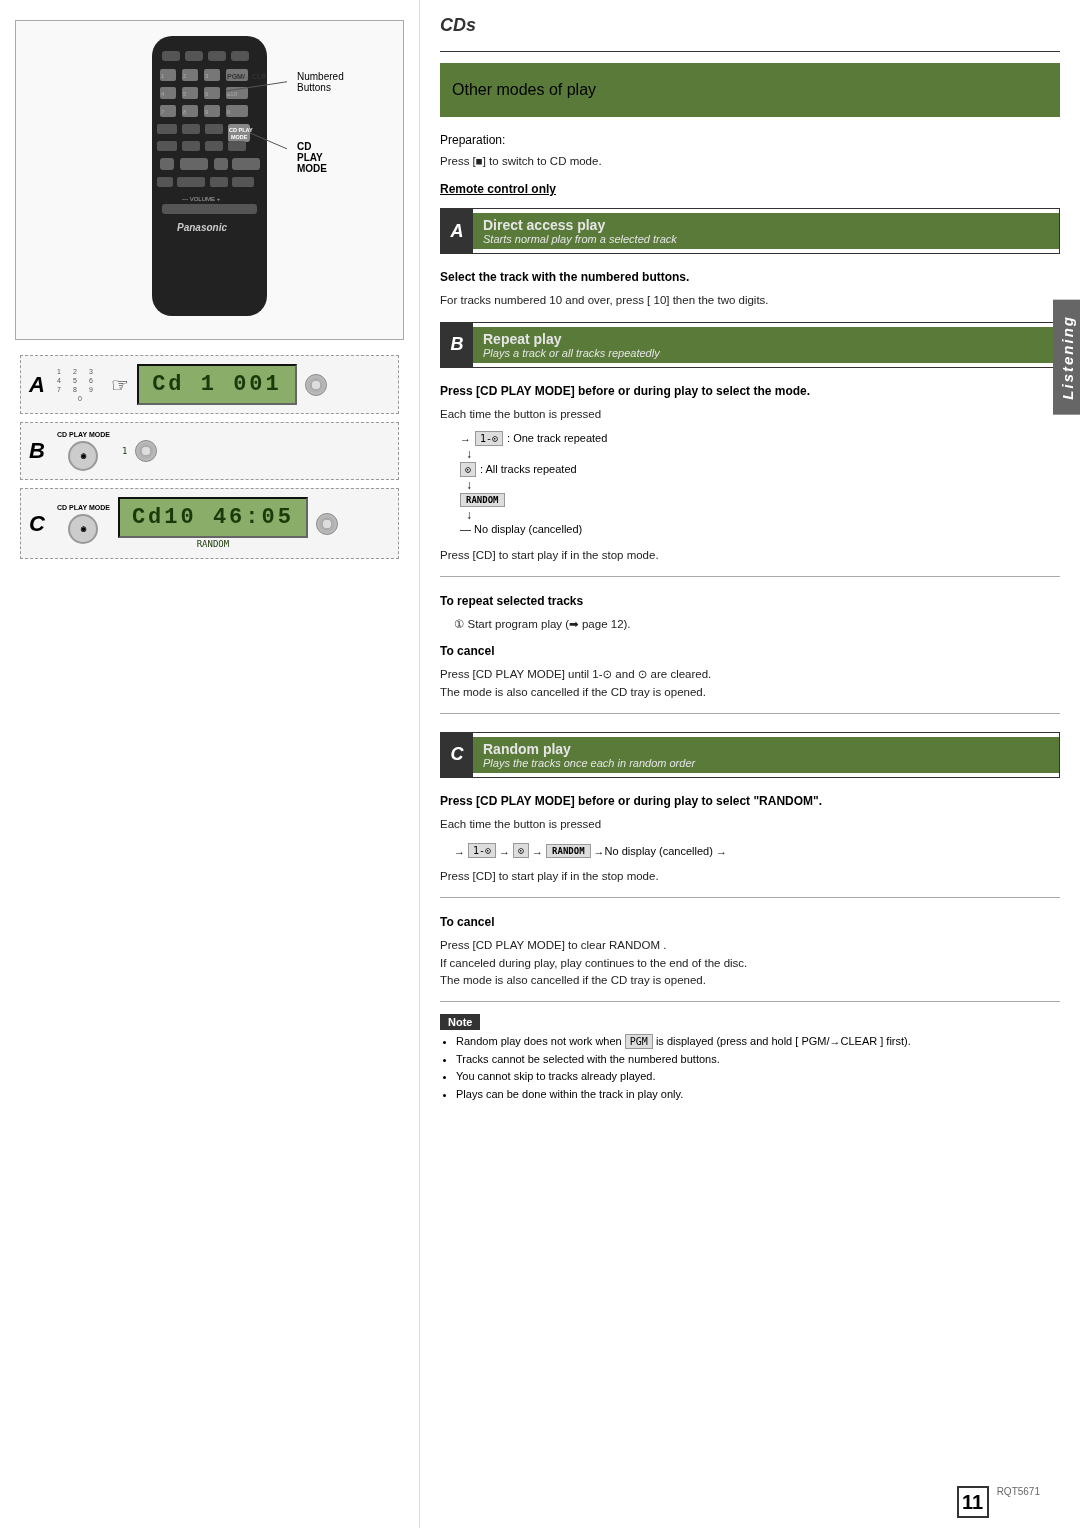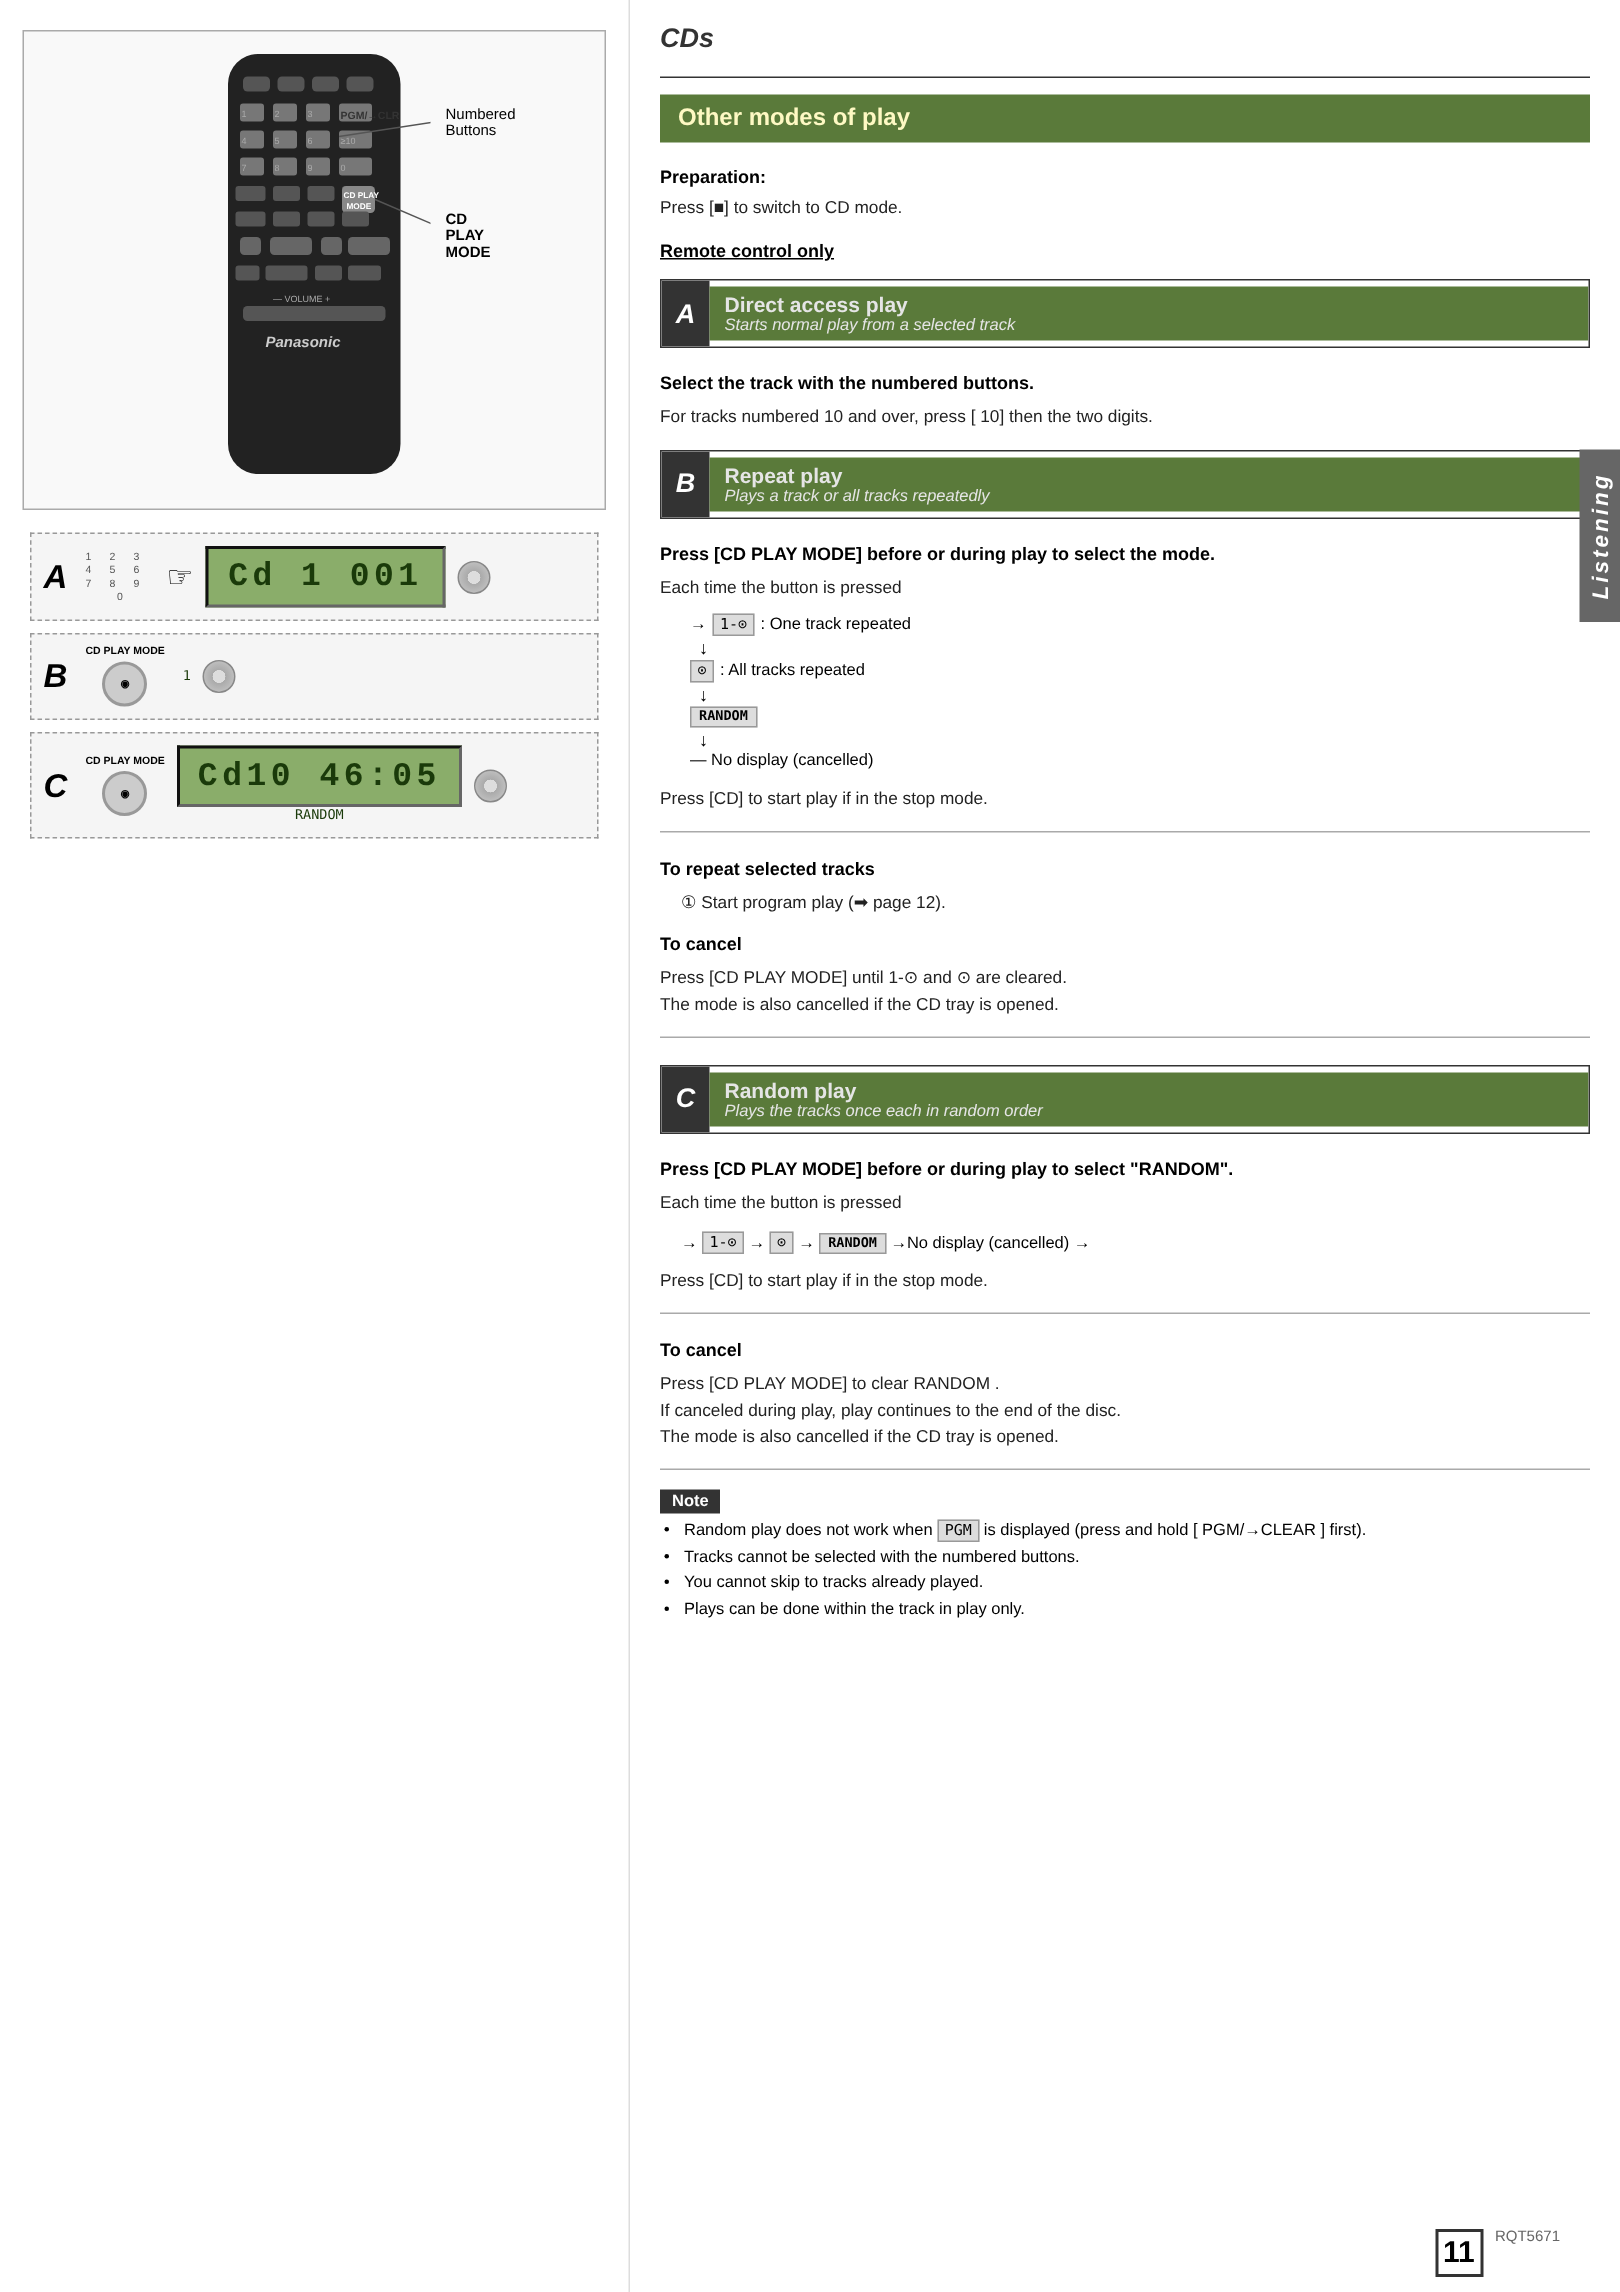--- a/index.html
+++ b/index.html
@@ -147,29 +147,29 @@
       font-style: italic;
       font-weight: bold;
       color: #333;
       border-bottom: 1px solid #333;
       padding-bottom: 15px;
       margin-bottom: 5px;
     }
 
     .section-header-green {
       background: #5a7a3a;
-      color: #fef9c3;
-      padding: 7px 12px;
+      color: #000000;
+      padding: 18px 12px;
       font-size: 16px;
-      font-weight: bold;
+      font-weight: normal;
       margin-bottom: 6px;
     }
 
     .preparation-label {
-      font-weight: bold;
+      font-weight: normal;
       font-size: 12px;
       margin-top: 4px;
     }
 
     .remote-only-label {
       font-weight: bold;
       font-size: 12px;
       text-decoration: underline;
       margin-top: 6px;
     }

